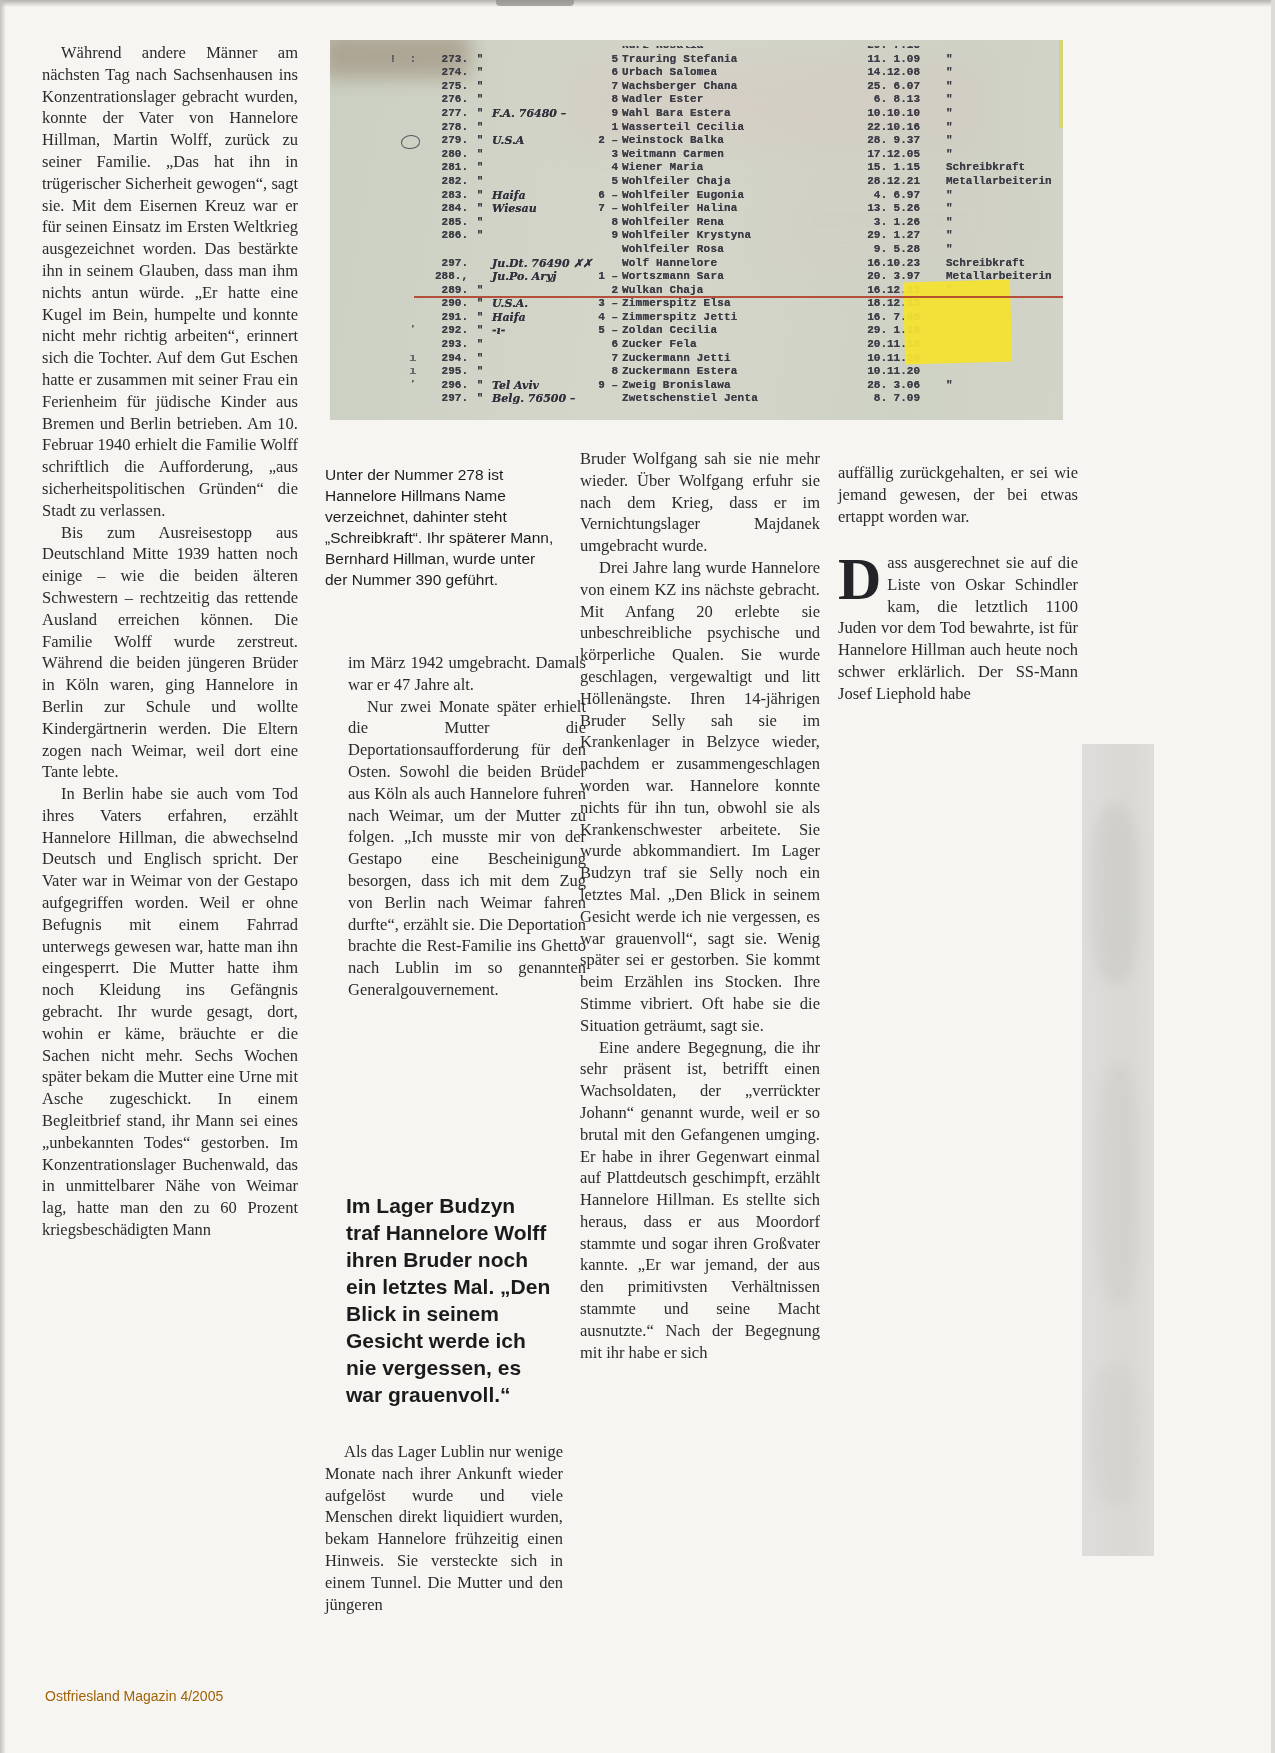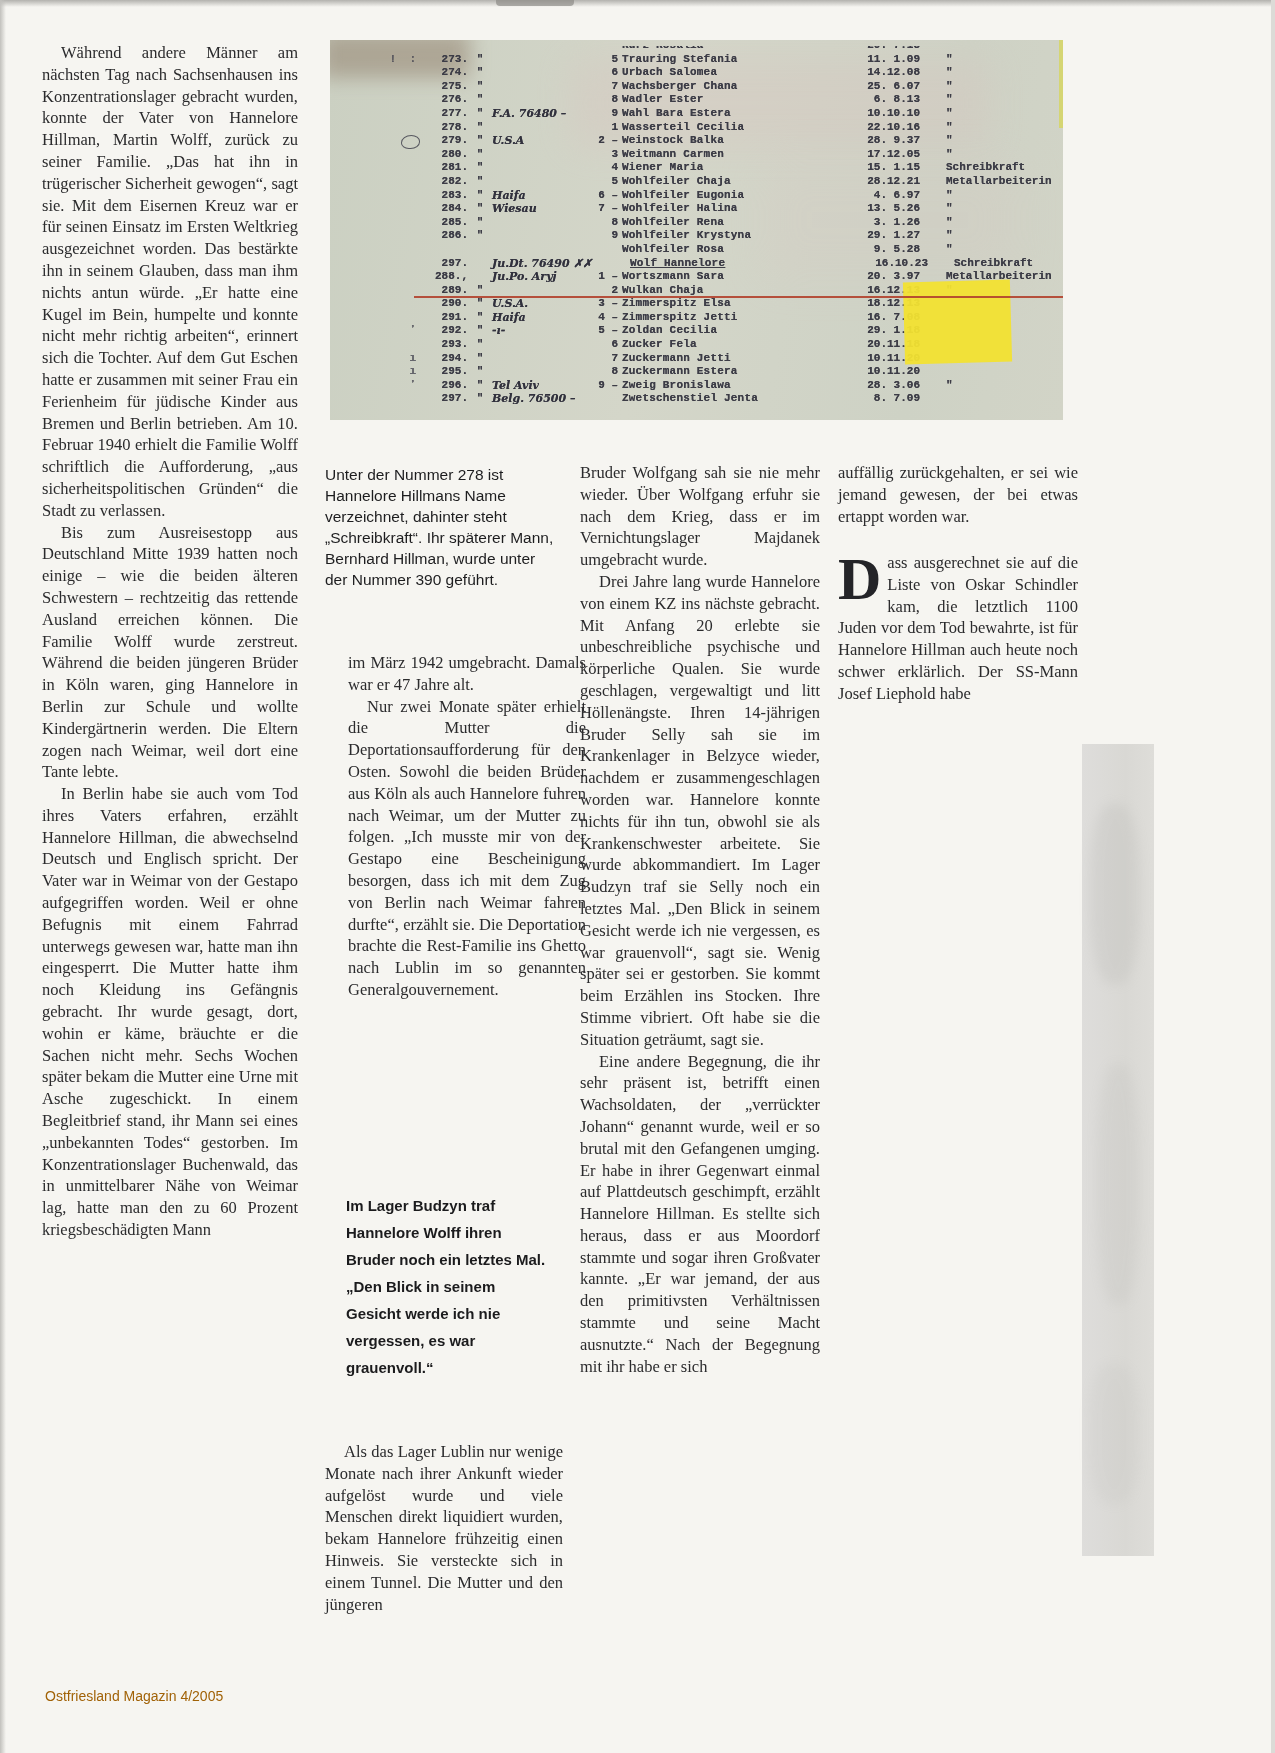--- a/index.html
+++ b/index.html
@@ -29,40 +29,40 @@
   .c-mark{width:86px;text-align:right;padding-right:6px;color:#4a4a55;opacity:.8;position:relative;}
   .c-num{width:46px;text-align:right;}
   .c-ditto{width:24px;text-align:center;}
   .c-ann{width:96px;font-family:"DejaVu Serif",serif;font-style:italic;font-weight:700;
          font-size:11px;color:#31313d;overflow:visible;white-space:nowrap;}
   .c-seq{width:30px;text-align:right;padding-right:4px;}
   .c-name{width:220px;letter-spacing:.2px;}
   .c-date{width:78px;text-align:right;}
   .c-occ{padding-left:26px;}
   .circ{position:absolute;right:2px;top:1px;width:17px;height:12px;border:1.6px solid #3a3a46;border-radius:60% 50% 55% 45%;}
-  .redrow .c-name{text-decoration:underline;margin-left:8px;}
+  .redrow .c-name{}
   .redline{position:absolute;left:84px;top:255.5px;width:649px;height:2.6px;background:#b2432f;opacity:.92;}
   .yellow{position:absolute;left:574px;top:241px;width:107px;height:82px;background:#f2e232;
           transform:rotate(-1.6deg);opacity:.95;}
 
   
   .col{position:absolute;text-align:justify;font-size:16.5px;line-height:21.8px;}
   .col p{margin:0;text-indent:19px;}
   .col.cont p:first-child{text-indent:0;}
   #col1{left:42px;top:42px;width:256px;}
   #col2a{left:325px;top:652px;width:238px;margin-left:23px;}
   #col2b{left:325px;top:1441px;width:238px;}
-  #col3{left:580px;top:462px;width:240px;}
+  #col3{left:580px;top:448px;width:240px;}
   #col4a{left:838px;top:462px;width:240px;}
   #col4b{left:838px;top:552px;width:240px;}
   .caption{position:absolute;left:325px;top:464px;width:232px;
            font-family:"Liberation Sans",sans-serif;font-weight:400;font-size:15.5px;line-height:21px;
            color:#1d1d1f;text-align:left;}
   .pullquote{position:absolute;left:346px;top:1192px;width:208px;
-             font-family:"Liberation Sans",sans-serif;font-weight:700;font-size:15px;line-height:27px;
+             font-family:"Liberation Sans",sans-serif;font-weight:700;font-size:21px;line-height:27px;
              color:#1b1b1d;text-align:left;}
   .dropcap{float:left;font-family:"Liberation Serif",serif;font-weight:700;font-size:60px;
            line-height:46px;padding:4px 6px 0 0;color:#242428;}
   .footer{position:absolute;left:45px;top:1688px;font-family:"Liberation Sans",sans-serif;
           font-size:14px;color:#a16207;}
 
   
   .gstrip{position:absolute;left:1082px;top:744px;width:72px;height:812px;
           background:linear-gradient(90deg,#dedddb,#d9d8d4 60%,#deddd9);}
   .ghost{position:absolute;background:#9a9a96;filter:blur(6px);opacity:.14;border-radius:40%;}

